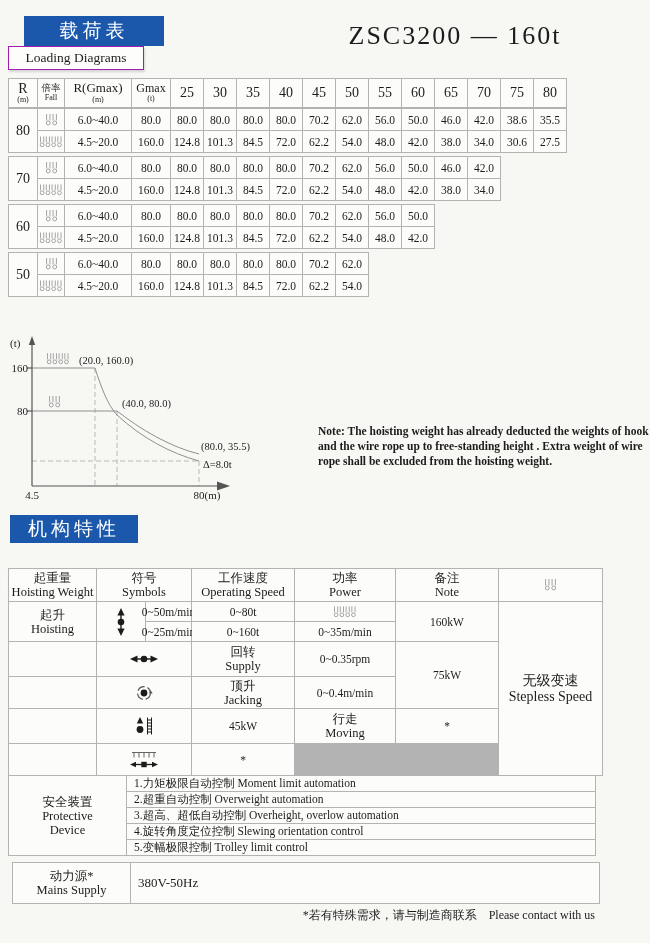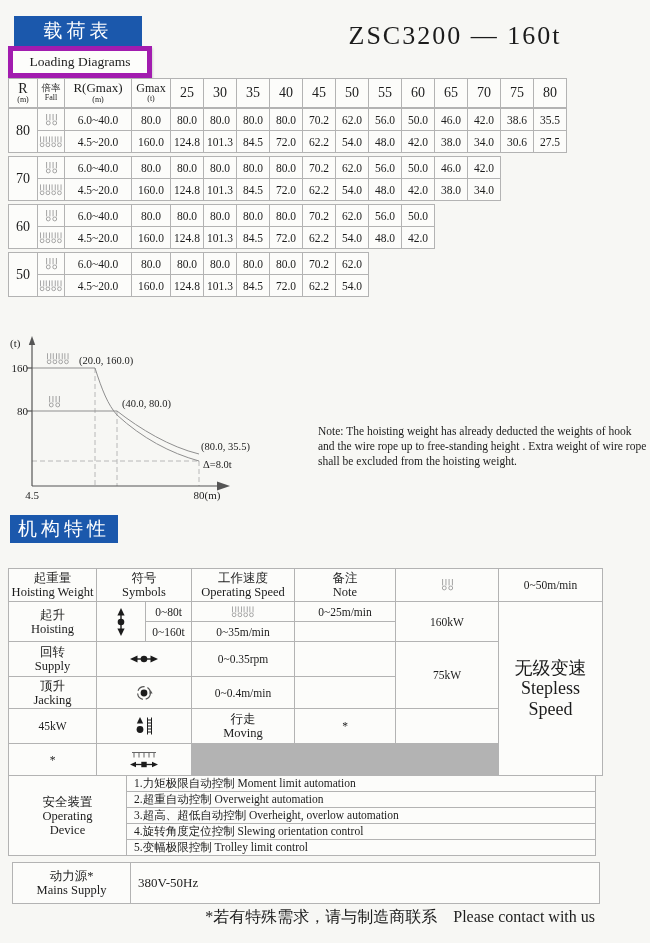--- a/index.html
+++ b/index.html
@@ -1,38 +1,38 @@
 <!DOCTYPE html>
 <html><head>
 <meta charset="utf-8">
 <style>
   html,body{margin:0;padding:0;background:#e8e8e8}
   #page{position:relative;width:650px;height:943px;background:#f7f7f4;
         font-family:"Liberation Serif","DejaVu Serif",serif;color:#1c1c1c;overflow:hidden}
   .abs{position:absolute}
   .blue-tag{position:absolute;background:#1b58ac;color:#ffffff;display:flex;align-items:center;
         justify-content:center;font-size:19px;letter-spacing:4px}
-  .en-tag{position:absolute;background:#fdfdfb;border:5px solid #a21caf;
+  .en-tag{position:absolute;background:#fdfdfb;border:1px solid #a21caf;
         box-shadow:1px 2px 2px rgba(0,0,0,.14);display:flex;align-items:center;
         justify-content:center;font-size:13.5px}
   .title{position:absolute;left:285px;top:12px;width:340px;height:48px;display:flex;
         align-items:center;justify-content:center;font-size:26px;letter-spacing:2px}
   .grid{position:absolute;display:grid;gap:1px;background:#b3b3b3;border:1px solid #b3b3b3}
   .c{background:#fcfcfa;display:flex;align-items:center;justify-content:center;
         font-size:11.5px;text-align:center}
   .c2{flex-direction:column;line-height:1.12}
   .sub{font-size:8px}
   .tick{font-size:14px}
   .rlab{font-size:14px}
   .mtxt{font-size:12.5px}
   .left{justify-content:flex-start;padding-left:7px;text-align:left}
   .ic-gray{color:#9b9b9b}
   .note-blk{position:absolute;left:318px;top:419px;width:332px;font-size:11.5px;line-height:1.45}
-  .note-en{font-weight:normal;line-height:1.3;margin-top:5px}
-  .footer{position:absolute;right:55px;top:907px;font-size:16px}
+  .note-en{font-weight:bold;line-height:1.3;margin-top:5px}
+  .footer{position:absolute;right:55px;top:907px;font-size:12px}
   svg text{font-family:"Liberation Serif","DejaVu Serif",serif;fill:#1c1c1c}
   .curve{fill:none;stroke:#8f8f8f;stroke-width:1}
   .dash{stroke:#b8b8b8;stroke-width:1;stroke-dasharray:5,3;fill:none}
   .axis{stroke:#555;stroke-width:1.2;fill:none}
 </style>
 </head>
 <body>
 
 <svg width="0" height="0" style="position:absolute" aria-hidden="true">
   <defs>
@@ -54,21 +54,21 @@
           <circle cx="16.5" cy="9.7" r="2.1"></circle>
         <path d="M21.2,0 V7 M24.8,0 V7"></path>
           <circle cx="23" cy="9.7" r="2.1"></circle>
       </g>
     </symbol>
   </defs>
 </svg>
 
 <div id="page">
 
-  <div class="blue-tag" style="left:14px;top:16px;width:128px;height:30px">
+  <div class="blue-tag" style="left:24px;top:16px;width:140px;height:30px">
     <span>载荷表</span>
   </div>
   <div class="en-tag" style="left:8px;top:46px;width:134px;height:22px">
     <span>Loading Diagrams</span>
   </div>
   <div class="title">ZSC3200 — 160t</div>
 
   <div class="grid" style="left:8px;top:78px;grid-template-columns:28px 26px 66px 38px repeat(12,32px);grid-template-rows:28px">
     <div class="c c2">
       <span class="tick">R</span>
@@ -276,40 +276,44 @@
     <text x="199" y="117" font-size="10.5">(80.0, 35.5)</text>
     <text x="201" y="135" font-size="10.5">Δ=8.0t</text>
     <text x="30" y="166" font-size="11" text-anchor="middle">4.5</text>
     <text x="205" y="166" font-size="11" text-anchor="middle">80(m)</text>
   </svg>
 
   <div class="note-blk">
     <div class="note-en">Note: The hoisting weight has already deducted the weights of hook and the wire rope up to free-standing height . Extra weight of wire rope shall be excluded from the hoisting weight.</div>
   </div>
 
-  <div class="blue-tag" style="left:10px;top:515px;width:108px;height:28px">
+  <div class="blue-tag" style="left:10px;top:515px;width:128px;height:28px">
     <span>机构特性</span>
   </div>
   <div class="en-tag" style="left:8px;top:569px;width:142px;height:21px">
     <span>Mechanisms Specification</span>
   </div>
 
   <div class="grid" style="left:8px;top:568px;grid-template-columns:87px 48px 45px 102px 100px 102px 103px;grid-template-rows:32px 19px 19px 34px 31px 34px 31px">
 
     <div class="c c2 mtxt" style="grid-area:1/2/2/4">
       <span>符号</span>
       <span>Symbols</span>
     </div>
     <div class="c c2 mtxt">
       <span>起重量</span>
       <span>Hoisting Weight</span>
     </div>
     <div class="c c2 mtxt">
       <span>工作速度</span>
       <span>Operating Speed</span>
+    </div>
+    <div class="c c2 mtxt">
+      <span>功率</span>
+      <span>Power</span>
     </div>
     <div class="c c2 mtxt">
       <span>备注</span>
       <span>Note</span>
     </div>
 
     <div class="c c2 mtxt" style="grid-area:2/1/4/2">
       <span>起升</span>
       <span>Hoisting</span>
     </div>
@@ -324,21 +328,21 @@
       </svg>
     </div>
     <div class="c">
         <svg class="ic-gray" width="13" height="12" viewBox="0 0 14 13">
           <use href="#fall2"></use>
         </svg>
       </div>
     <div class="c">0~50m/min</div>
     <div class="c">0~80t</div>
     <div class="c" style="grid-area:2/6/4/7">160kW</div>
-    <div class="c c2" style="grid-area:2/7/8/8;font-size:18px">
+    <div class="c c2" style="grid-area:2/7/8/8;font-size:14px">
       <span>无级变速</span>
       <span>Stepless Speed</span>
     </div>
     <div class="c">
         <svg class="ic-gray" width="24" height="12" viewBox="0 0 27 13">
           <use href="#fall4"></use>
         </svg>
       </div>
     <div class="c">0~25m/min</div>
     <div class="c">0~160t</div>
@@ -419,21 +423,21 @@
       </svg>
     </div>
     <div class="c">*</div>
     <div class="c"></div>
     <div class="c">*</div>
   </div>
 
   <div class="grid" style="left:8px;top:775px;grid-template-columns:117px 468px;grid-template-rows:repeat(5,15px)">
     <div class="c c2 mtxt" style="grid-area:1/1/6/2">
       <span>安全装置</span>
-      <span style="width:78px;text-align:center">Operating Device</span>
+      <span style="width:78px;text-align:center">Protective Device</span>
     </div>
     <div class="c left">1.力矩极限自动控制  Moment limit automation</div>
     <div class="c left">2.超重自动控制  Overweight automation</div>
     <div class="c left">3.超高、超低自动控制  Overheight, overlow automation</div>
     <div class="c left">4.旋转角度定位控制  Slewing orientation control</div>
     <div class="c left">5.变幅极限控制  Trolley limit control</div>
   </div>
 
   <div class="grid" style="left:12px;top:862px;grid-template-columns:117px 468px;grid-template-rows:40px">
     <div class="c c2 mtxt">

